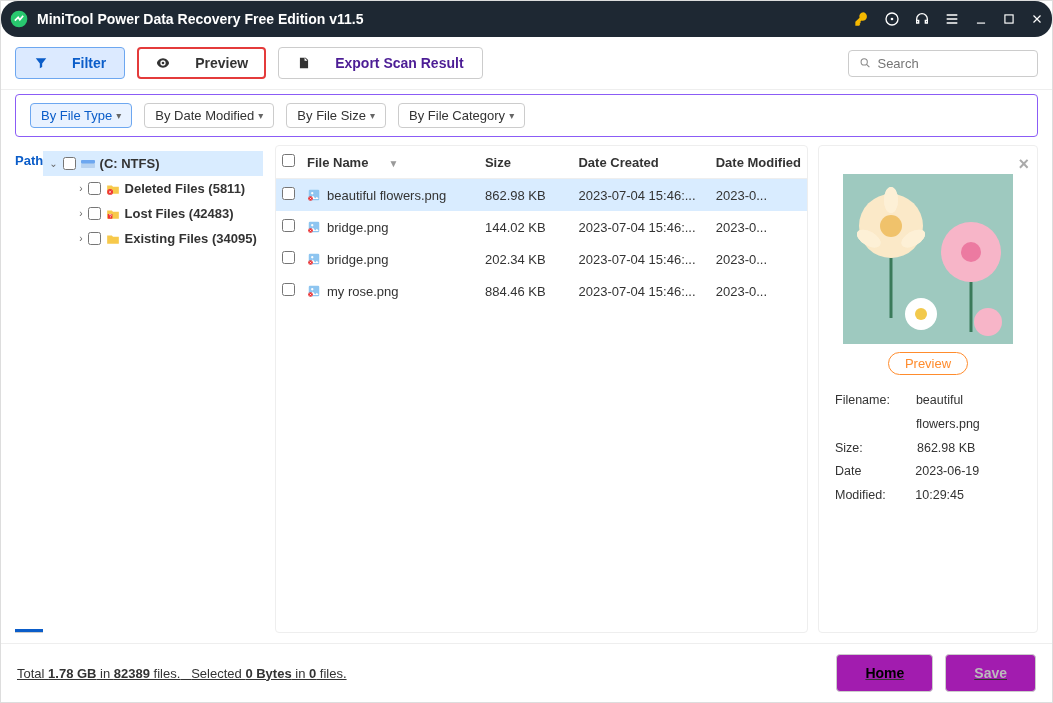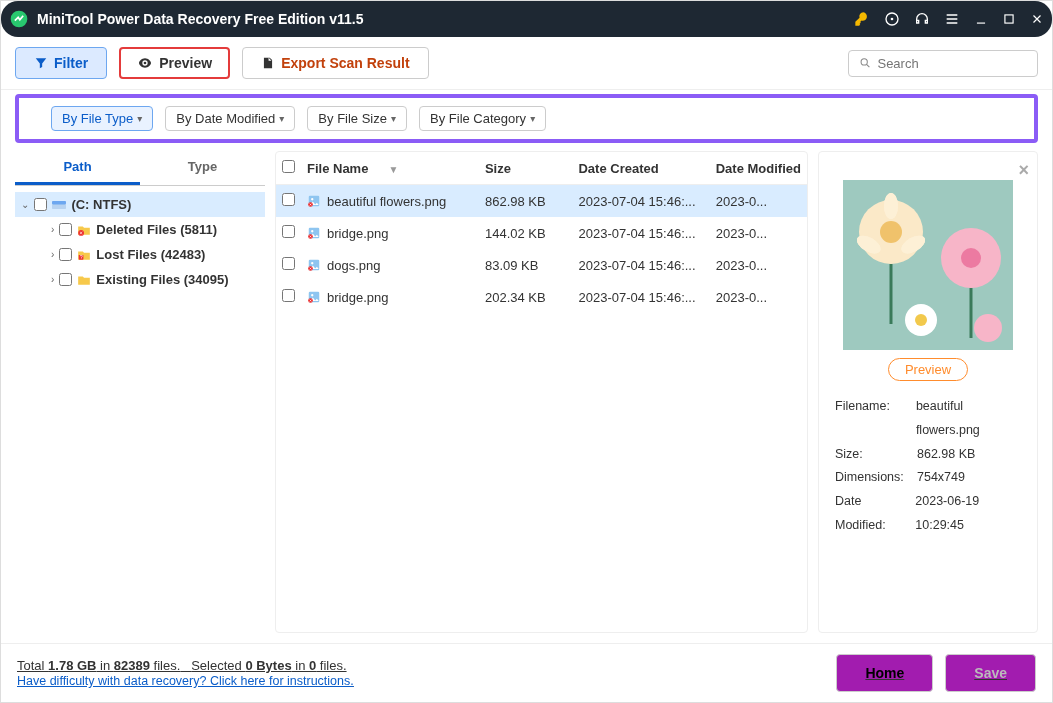--- a/index.html
+++ b/index.html
@@ -7,38 +7,38 @@
 
 
 .title-bar { background: #1e2833; color: #fff; height: 36px; display: flex; align-items: center; padding: 0 8px; border-radius: 17px; }
 .title-bar .logo { width: 20px; height: 20px; margin-right: 8px; }
 .title-bar .title { flex: 1; font-weight: bold; font-size: 14px; }
 .title-bar .icons { display: flex; gap: 14px; align-items: center; }
 .title-bar .icons svg { cursor: pointer; }
 
 
 .toolbar { display: flex; align-items: center; padding: 10px 14px; gap: 12px; border-bottom: 1px solid #eee; }
-.toolbar .btn { display: flex; align-items: center; gap: 6px; padding: 7px 18px; border: 1px solid #ccc; border-radius: 4px; background: #fff; font-weight: bold; font-size: 14px; cursor: pointer; }
+.toolbar .btn { display: flex; align-items: center; gap: 24px; padding: 7px 18px; border: 1px solid #ccc; border-radius: 4px; background: #fff; font-weight: bold; font-size: 14px; cursor: pointer; }
 .toolbar .btn.filter { background: #dceaff; border-color: #6da7f0; color: #0b5dc9; }
 .toolbar .btn.preview { border: 2px solid #e43b3b; color: #333; padding: 6px 16px; }
-.toolbar .btn.export { color: #c2410c; }
+.toolbar .btn.export { color: #4c1d95; }
 .toolbar .spacer { flex: 1; }
 .toolbar .search { display: flex; align-items: center; border: 1px solid #ccc; border-radius: 4px; padding: 5px 10px; width: 190px; }
 .toolbar .search input { border: none; outline: none; font-size: 13px; width: 100%; margin-left: 6px; }
 
 
-.filter-bar { display: flex; gap: 12px; padding: 8px 32px; border: 4px solid #8b5cf6; margin: 4px 14px 8px; border-radius: 4px; }
+.filter-bar { display: flex; gap: 12px; padding: 8px 14px; border: 1px solid #8b5cf6; margin: 4px 14px 8px; border-radius: 4px; }
 .filter-bar .chip { display: flex; align-items: center; gap: 4px; padding: 4px 10px; border: 1px solid #ccc; border-radius: 4px; font-size: 13px; cursor: pointer; }
 .filter-bar .chip.active { background: #e9f2ff; border-color: #6da7f0; color: #0b5dc9; }
 
 
 .main { flex: 1; display: flex; padding: 0 14px 10px; gap: 10px; overflow: hidden; }
 
 
-.tree-panel { width: 250px; display: flex; flex-direction: column; }
+.tree-panel { width: 250px; display: flex; flex-direction: row; }
 .tabs { display: flex; border-bottom: 1px solid #ccc; }
 .tab { flex: 1; text-align: center; padding: 8px 0; font-weight: bold; cursor: pointer; color: #666; }
 .tab.active { color: #0b5dc9; border-bottom: 3px solid #0b5dc9; }
 .tree { padding-top: 6px; font-size: 13px; }
 .tree-item { display: flex; align-items: center; gap: 5px; padding: 5px 6px; cursor: pointer; }
 .tree-item.selected { background: #d9ecff; }
 .tree-item.child { padding-left: 36px; }
 .tree-item input[type=checkbox] { cursor: pointer; }
 .tree-item .label { font-weight: bold; }
 
@@ -162,21 +162,20 @@
       <span>By File Category</span> 
       <span class="chevron-down">▾</span>
     </div>
 </div>
 
 <div class="main">
 
   <div class="tree-panel">
     <div class="tabs">
       <div class="tab active">Path</div>
-      <div class="tab">Type</div>
     </div>
     <div class="tree">
       <div class="tree-item selected">
         <span class="chevron">⌄</span>
         <input type="checkbox" style="">
         <svg class="folder-icon" viewBox="0 0 24 16">
             <rect width="24" height="14" y="1" rx="2" fill="#b7d2f0"></rect>
             <rect width="24" height="6" y="1" rx="2" fill="#6da7f0"></rect>
           </svg>
         <span class="label">(C: NTFS)</span>
@@ -264,42 +263,42 @@
             <td><input type="checkbox" style=""></td>
             <td>
               <div class="row-name">
                 <svg class="img-icon" viewBox="0 0 24 24">
                   <rect x="3" y="3" width="18" height="18" rx="2" fill="#8ec5f0"></rect>
                   <circle cx="9" cy="9" r="2" fill="#fff"></circle>
                   <path d="M5 19l5-6 4 5 3-3 3 4z" fill="#fff"></path>
                   <circle cx="6" cy="18" r="4" fill="#e33"></circle>
                   <path stroke="#fff" d="M4.5 16.5l3 3M7.5 16.5l-3 3"></path>
                 </svg>
-                <span>dogs.png</span>
+                <span>bridge.png</span>
               </div>
             </td>
-            <td>83.09 KB</td>
+            <td>202.34 KB</td>
             <td>2023-07-04 15:46:...</td>
             <td>2023-0...</td>
           </tr>
           <tr>
             <td><input type="checkbox" style=""></td>
             <td>
               <div class="row-name">
                 <svg class="img-icon" viewBox="0 0 24 24">
                   <rect x="3" y="3" width="18" height="18" rx="2" fill="#8ec5f0"></rect>
                   <circle cx="9" cy="9" r="2" fill="#fff"></circle>
                   <path d="M5 19l5-6 4 5 3-3 3 4z" fill="#fff"></path>
                   <circle cx="6" cy="18" r="4" fill="#e33"></circle>
                   <path stroke="#fff" d="M4.5 16.5l3 3M7.5 16.5l-3 3"></path>
                 </svg>
-                <span>bridge.png</span>
+                <span>my rose.png</span>
               </div>
             </td>
-            <td>202.34 KB</td>
+            <td>884.46 KB</td>
             <td>2023-07-04 15:46:...</td>
             <td>2023-0...</td>
           </tr>
         </tbody>
     </table>
   </div>
 
   <div class="preview-panel">
     <span class="close">×</span>
     <svg class="thumb" viewBox="0 0 170 170">
@@ -328,37 +327,32 @@
     <div class="info">
       <div class="info-row">
           <span class="info-label">Filename:</span>
           <span>beautiful flowers.png</span>
         </div>
       <div class="info-row">
           <span class="info-label">Size:</span>
           <span>862.98 KB</span>
         </div>
       <div class="info-row">
-          <span class="info-label">Dimensions:</span>
-          <span>754x749</span>
-        </div>
-      <div class="info-row">
           <span class="info-label">Date Modified:</span>
           <span>2023-06-19 10:29:45</span>
         </div>
     </div>
   </div>
 
 </div>
 
 <div class="footer">
   <div class="status">
     <div>
       <span>Total </span><b>1.78 GB</b><span> in </span><b>82389</b><span> files.</span>
       &nbsp;
       <span>Selected </span><b>0 Bytes</b><span> in </span><b>0</b><span> files.</span>
     </div>
-    <a href="#">Have difficulty with data recovery? Click here for instructions.</a>
   </div>
   <div class="spacer"></div>
   <button class="fbtn">Home</button>
   <button class="fbtn disabled">Save</button>
 </div>
 
 </body></html>

